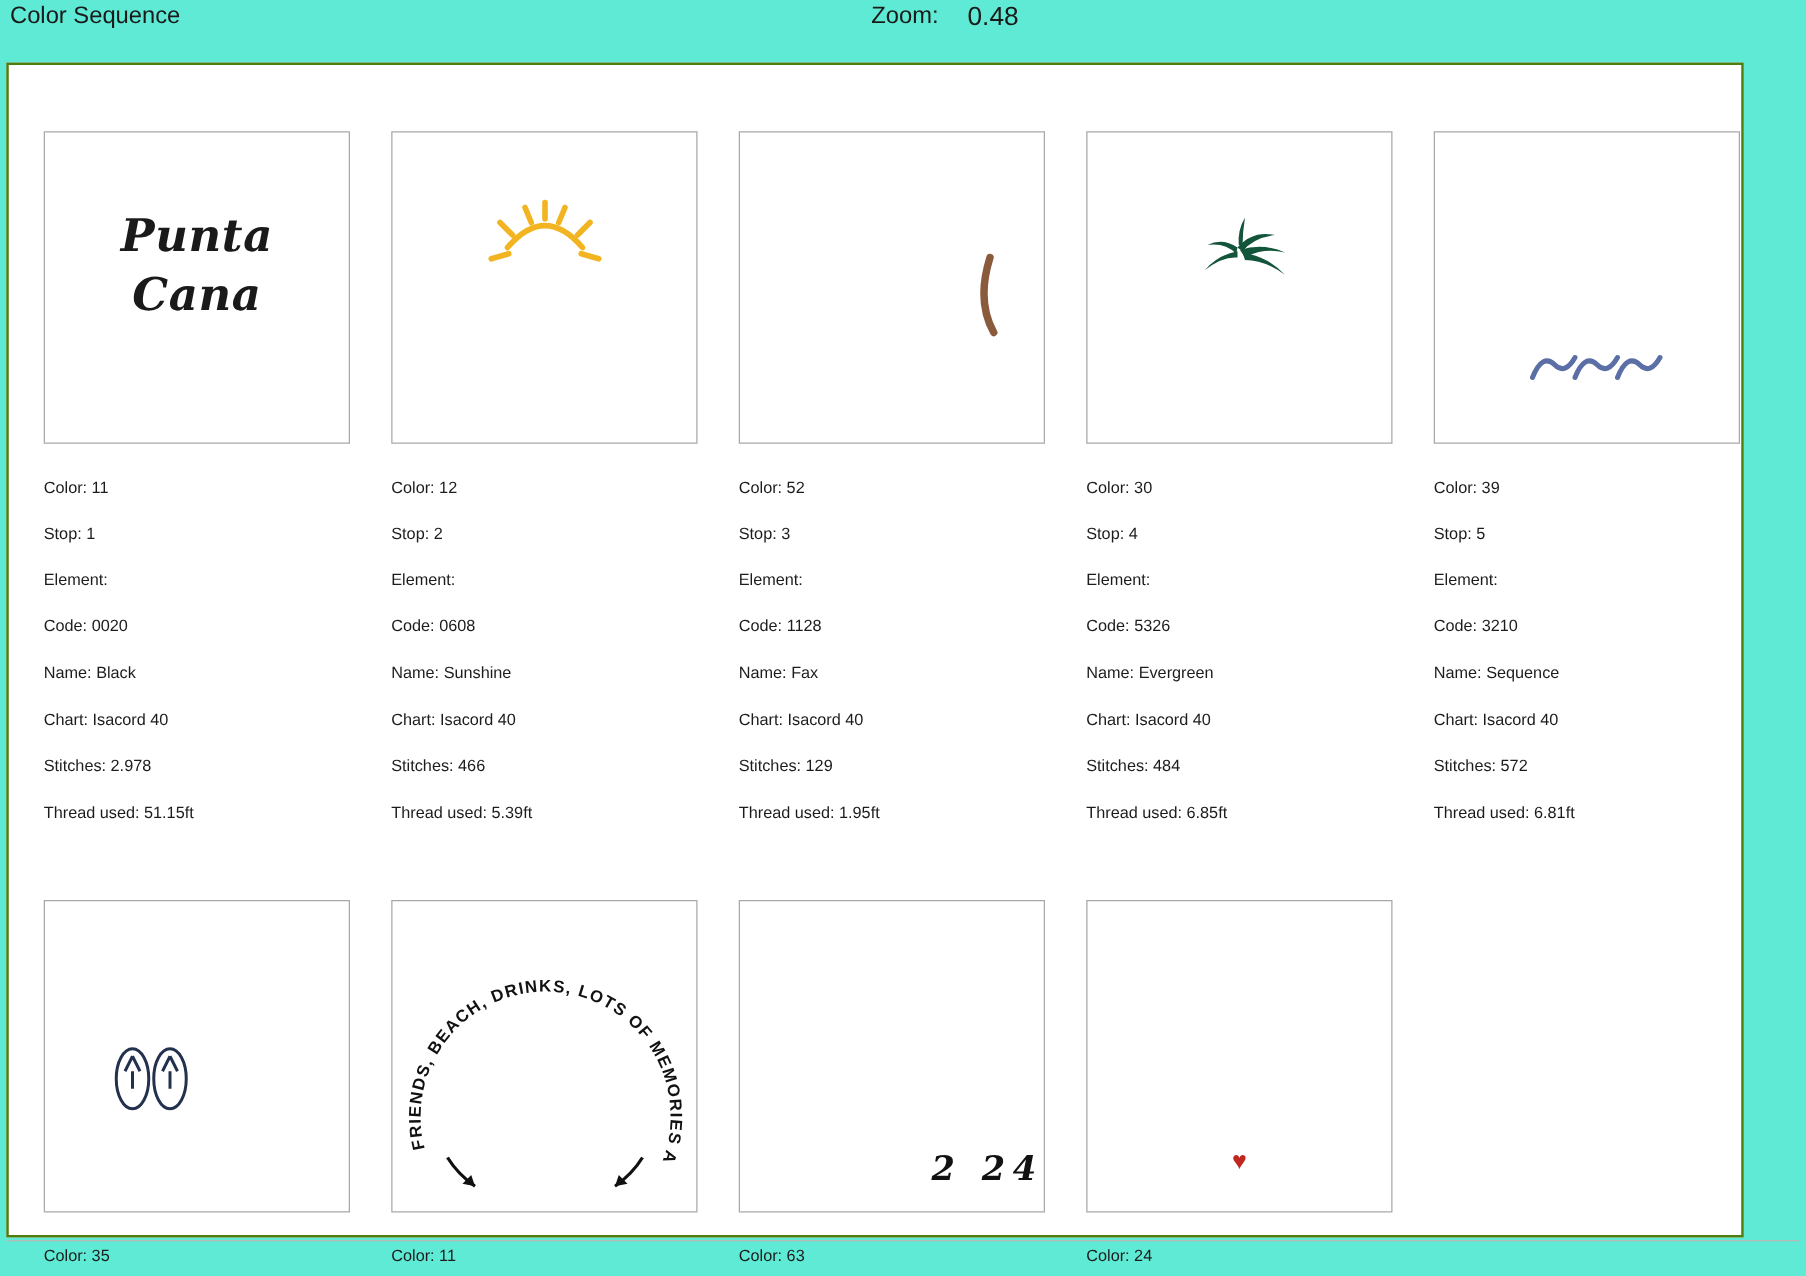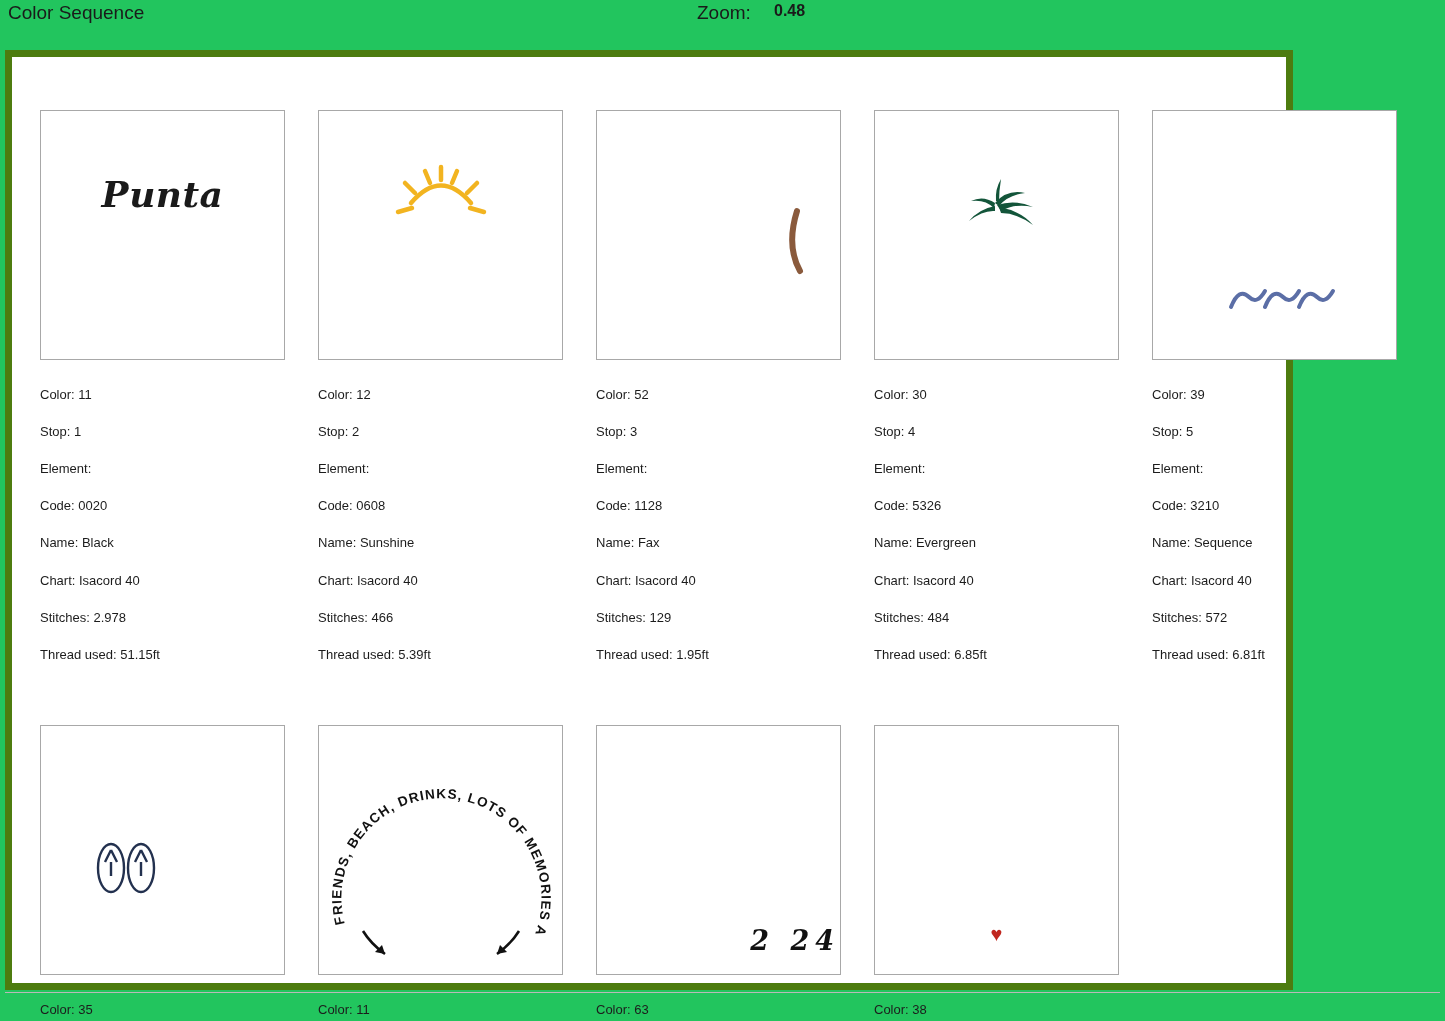--- a/index.html
+++ b/index.html
@@ -7,21 +7,21 @@
     margin: 0; padding: 0;
     background: #ffffff;
     font-family: "Liberation Sans", sans-serif;
     color: #111111;
   }
   #page {
     position: relative;
     width: 1445px;
     height: 1021px;
     overflow: hidden;
-    background: #22c55e;
+    background: #5eead4;
   }
   
   .topbar {
     position: absolute;
     top: 0; left: 0;
     width: 1445px;
     height: 48px;
   }
   .topbar .title {
     position: absolute;
@@ -31,31 +31,30 @@
   }
   .topbar .zoom-label {
     position: absolute;
     left: 697px; top: 2px;
     font-size: 19px;
     color: #1a1a1a;
   }
   .topbar .zoom-value {
     position: absolute;
     left: 774px; top: 2px;
-    font-size: 16px;
-    color: #1a1a1a;
-    font-weight: bold;
+    font-size: 21px;
+    color: #1a1a1a;
   }
   
   .sheet {
     position: absolute;
     left: 5px; top: 50px;
-    width: 1288px;
+    width: 1390px;
     height: 940px;
-    border: 7px solid #4d7c0f;
+    border: 2px solid #4d7c0f;
     background: #ffffff;
     padding-left: 20px;
   }
   .grid {
     position: absolute;
     left: 28px; top: 53px;
     width: 1390px;
   }
   .row {
     display: flex;
@@ -154,20 +153,21 @@
   <div class="sheet">
     <div class="grid">
 
       <div class="row">
 
         <div class="cell">
           <div class="swatch-box">
             <div class="art">
               <div class="punta">
                 <div>Punta</div>
+                <div>Cana</div>
               </div>
             </div>
           </div>
           <div class="info">
             <div>Color: 11</div>
             <div>Stop: 1</div>
             <div>Element:</div>
             <div>Code: 0020</div>
             <div>Name: Black</div>
             <div>Chart: Isacord 40</div>
@@ -338,21 +338,21 @@
             
             
           </div>
         </div>
 
         <div class="cell">
           <div class="swatch-box">
             <div class="heart">♥</div>
           </div>
           <div class="info">
-            <div>Color: 38</div>
+            <div>Color: 24</div>
             
             
             
             
             
             
             
           </div>
         </div>
 

